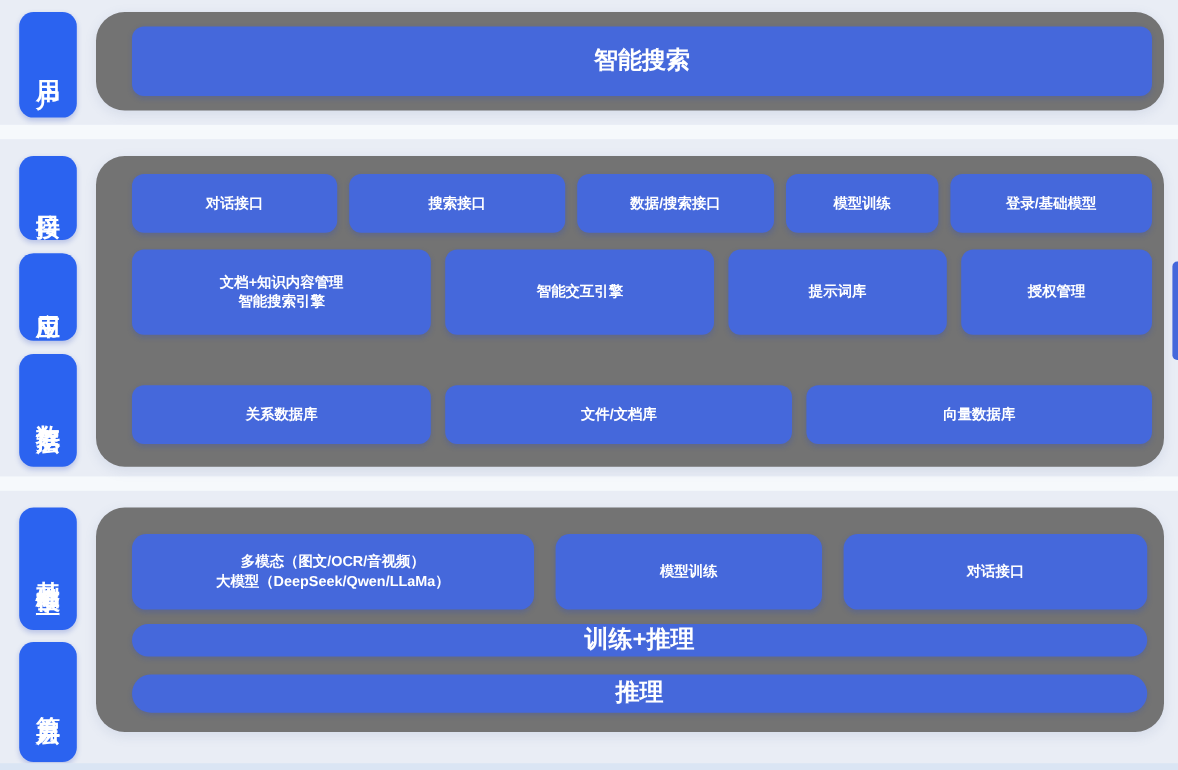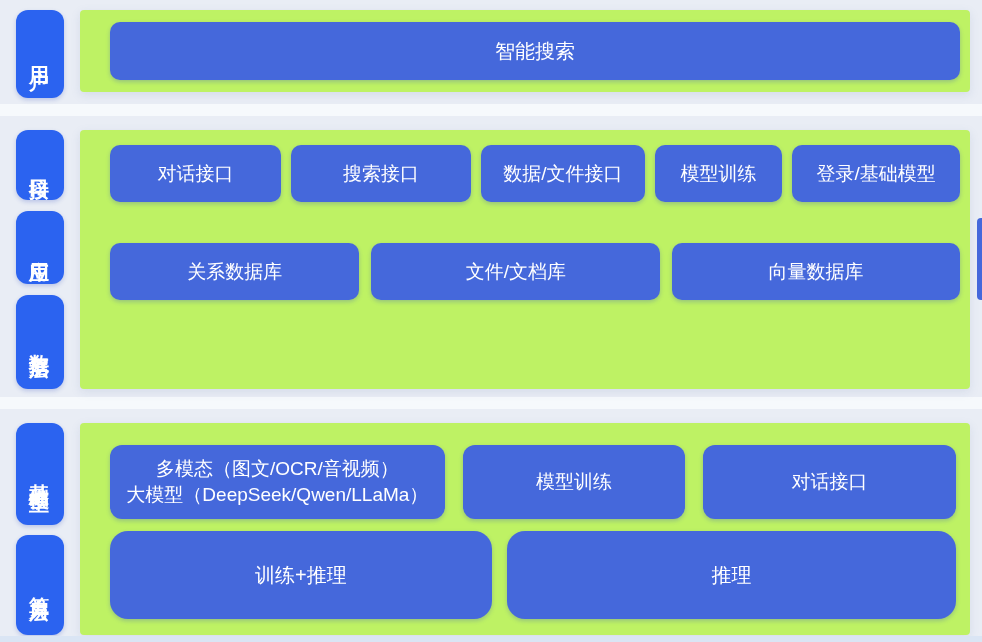--- a/index.html
+++ b/index.html
@@ -13,54 +13,54 @@
   .section{display:flex;align-items:stretch;gap:16px;padding:0 12px 0 16px;}
   .labels{width:48px;flex:0 0 48px;display:flex;flex-direction:column;}
   .label{
     background:#2b63f0;color:#ffffff;border-radius:12px;
     display:flex;align-items:center;justify-content:center;
     writing-mode:vertical-rl;text-orientation:upright;
     font-size:20px;font-weight:bold;letter-spacing:3px;
     box-shadow:0 2px 4px rgba(50,80,190,0.25);
   }
   .panel{
-    flex:1;background:#bef264;border-radius:4px;
+    flex:1;background:#737373;border-radius:24px;
     box-shadow:0 3px 10px rgba(110,130,175,0.16);
-    box-sizing:border-box;display:flex;flex-direction:column;
+    box-sizing:border-box;display:flex;flex-direction:column;font-weight:bold;
   }
   .row{display:flex;}
   .btn{
     background:#4568db;color:#ffffff;border-radius:10px;
     display:flex;align-items:center;justify-content:center;
     text-align:center;font-size:20px;white-space:pre-line;line-height:1.35;
     box-shadow:0 2px 4px rgba(50,80,190,0.28);
   }
-  .btn.small{font-size:19px;}
+  .btn.small{font-size:12px;}
   .btn.big{border-radius:18px;}
   .band{height:12px;background:#f6f9fc;}
   
   .s1 .label{height:88px;}
   .s1 .panel{height:82px;align-self:flex-start;padding:12px 10px 12px 30px;justify-content:center;}
   .s1 .row{gap:11px;height:58px;}
   
   .s2 .labels{gap:11px;}
   .s2 .label-a{height:70px;}
   .s2 .label-b{height:73px;}
   .s2 .label-c{height:94px;}
   .s2 .panel{height:259px;padding:15px 10px 19px 30px;}
   .s2 .row1{gap:10px;height:57px;margin-bottom:14px;}
   .s2 .row2{gap:12px;height:82px;margin-bottom:15px;}
   .s2 .row3{gap:12px;height:57px;margin-top:27px;}
   
   .s3 .labels{gap:10px;}
   .s3 .label-a{height:102px;}
   .s3 .label-b{height:100px;}
-  .s3 .panel{height:212px;padding:22px 14px 16px 30px;}
+  .s3 .panel{height:187px;padding:22px 14px 16px 30px;}
   .s3 .row1{gap:18px;height:74px;margin-bottom:12px;}
-  .s3 .row2{gap:15px;height:88px;}
+  .s3 .row2{gap:15px;height:88px;flex-direction:column;}
   .s3 .row1 .btn{border-radius:12px;}
   .gap-s1{height:6px;} .gap-s1b{height:14px;}
   .gap-s2{height:8px;}  .gap-s2b{height:14px;}
   .cutoff{
     position:absolute;right:0;top:218px;width:5px;height:82px;
     background:#4568db;border-radius:4px 0 0 4px;
   }
   .bottom-strip{position:absolute;left:0;bottom:0;width:100%;height:6px;background:#dae5f4;}
 </style>
 </head>
@@ -86,23 +86,30 @@
   <section class="section s2">
     <div class="labels">
       <div class="label label-a">接口</div>
       <div class="label label-b">应用</div>
       <div class="label label-c">数据层</div>
     </div>
     <div class="panel">
       <div class="row row1">
         <div class="btn small" style="flex:168">对话接口</div>
         <div class="btn small" style="flex:177">搜索接口</div>
-        <div class="btn small" style="flex:161">数据/文件接口</div>
+        <div class="btn small" style="flex:161">数据/搜索接口</div>
         <div class="btn small" style="flex:125">模型训练</div>
         <div class="btn small" style="flex:165">登录/基础模型</div>
+      </div>
+      <div class="row row2">
+        <div class="btn small" style="flex:251">文档+知识内容管理
+智能搜索引擎</div>
+        <div class="btn small" style="flex:225">智能交互引擎</div>
+        <div class="btn small" style="flex:183">提示词库</div>
+        <div class="btn small" style="flex:160">授权管理</div>
       </div>
       <div class="row row3">
         <div class="btn small" style="flex:253">关系数据库</div>
         <div class="btn small" style="flex:293">文件/文档库</div>
         <div class="btn small" style="flex:292">向量数据库</div>
       </div>
     </div>
   </section>
 
   <div class="gap-s2"></div>

